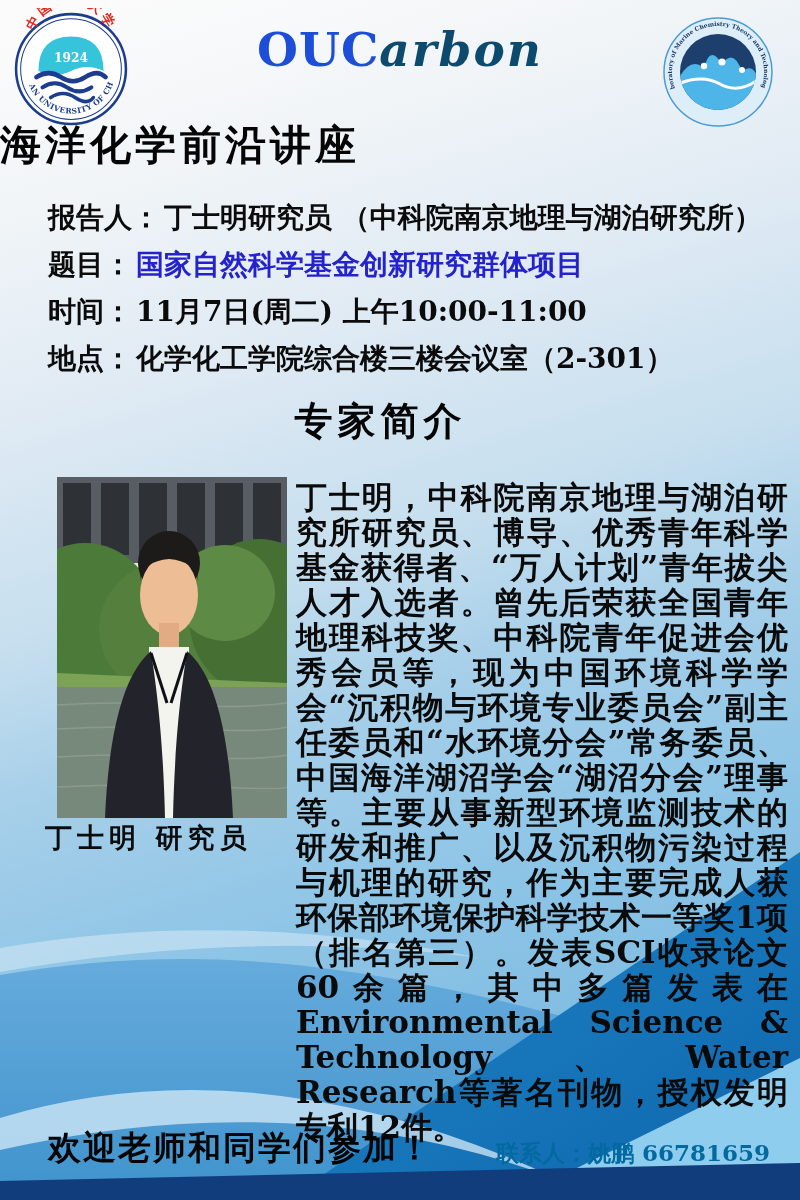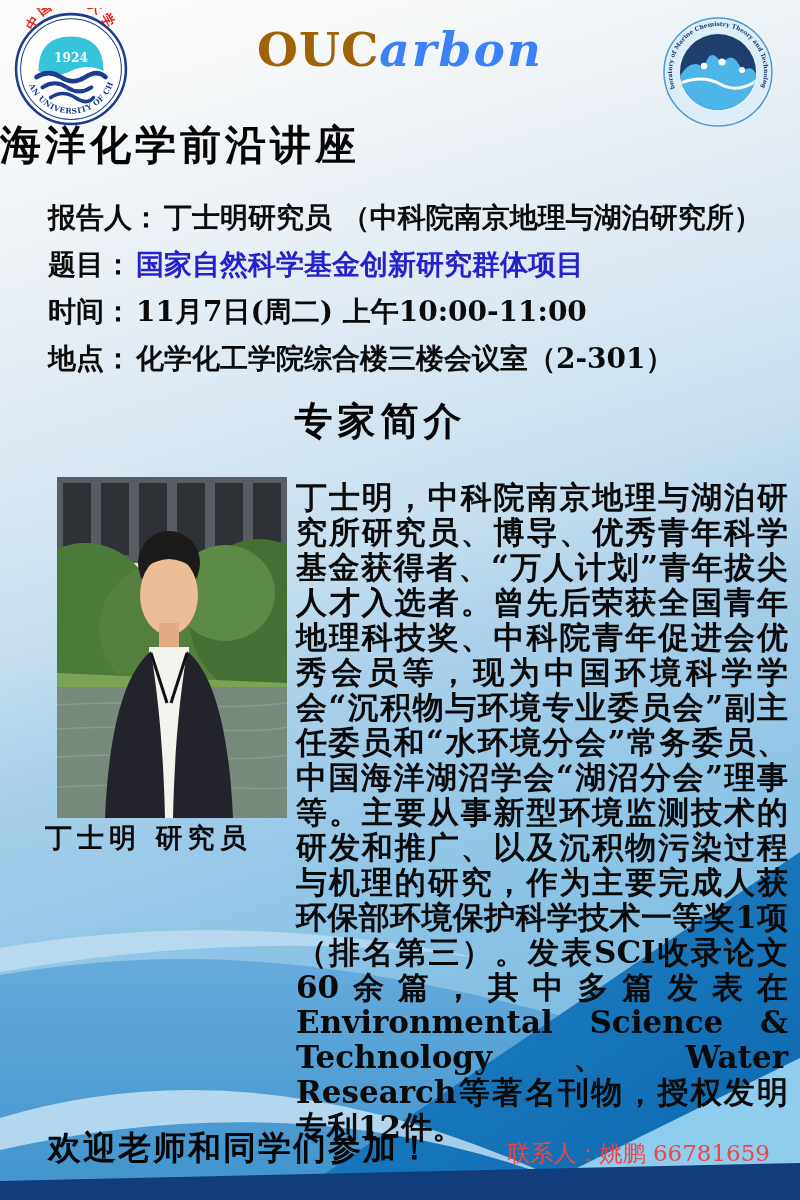--- a/index.html
+++ b/index.html
@@ -8,21 +8,21 @@
     font-family:"DejaVu Serif","Liberation Serif",serif;
     color:#0b0b0b;background:#fff;
   }
   .bg{position:absolute;left:0;top:0;width:800px;height:1200px;z-index:0;}
   .layer{position:absolute;z-index:2;}
 
   
   .logo-left{left:12px;top:8px;width:118px;height:118px;}
   .logo-right{left:662px;top:16px;width:112px;height:112px;}
   .brand{left:0;top:24px;width:800px;text-align:center;font-size:47px;line-height:52px;}
-  .brand .prefix{font-weight:bold;letter-spacing:1px;color:#a16207;}
+  .brand .prefix{font-weight:bold;letter-spacing:1px;color:#1d4ed8;}
   .brand .suffix{font-style:italic;font-weight:bold;letter-spacing:2px;}
 
   .poster-title{left:0;top:118px;width:800px;text-align:left;
     font-size:41px;font-weight:bold;letter-spacing:4px;color:#050505;}
 
   
   .info{left:48px;top:194px;width:724px;font-size:28px;font-weight:bold;}
   .info-line{line-height:47px;white-space:nowrap;}
   .info .label{margin-right:4px;}
 
@@ -36,21 +36,21 @@
   .bio{left:296px;top:480px;width:492px;font-size:31px;line-height:35px;
     font-weight:600;text-align:justify;color:#0a0a0a;}
 
   
   .sponsors{left:45px;top:950px;width:748px;font-size:23px;line-height:32px;font-weight:500;color:#000;}
   .sponsors .sp-label{display:block;}
   .sponsors .sp-item{display:block;}
 
   
   .welcome{left:48px;top:1126px;font-size:33px;font-weight:bold;letter-spacing:2px;color:#050505;}
-  .contact{left:400px;top:1138px;width:370px;text-align:right;font-size:23px;font-weight:normal;color:#ef4444;}
+  .contact{left:400px;top:1138px;width:370px;text-align:right;font-size:23px;font-weight:bold;color:#0369a1;}
 </style>
 </head>
 <body>
 
 <div class="poster">
 
   <svg class="bg" viewBox="0 0 800 1200" preserveAspectRatio="none" aria-hidden="true">
     <defs>
       <linearGradient id="gBase" x1="0.15" y1="0" x2="0.35" y2="1">
         <stop offset="0" stop-color="#fbfbfb"></stop>
@@ -93,21 +93,21 @@
       <path d="M30,78 Q42,70 54,78 T78,78" stroke-width="4"></path>
       <path d="M38,88 Q50,80 62,88 T80,88" stroke-width="3.5"></path>
     </g>
     <path id="arcBotL" d="M16.7,75 A44,44 0 0 0 99.3,75" fill="none"></path>
     <text font-size="7.5" font-weight="bold" fill="#1c3d8f" letter-spacing="0.4">
       <textPath href="#arcBotL" startOffset="50%" text-anchor="middle">OCEAN UNIVERSITY OF CHINA</textPath>
     </text>
   </svg>
 
   <div class="layer brand">
-    <span class="prefix">OUC</span><span class="suffix" style="color: #3b82f6;">arbon</span>
+    <span class="prefix">OUC</span><span class="suffix" style="color: #0c4a6e;">arbon</span>
   </div>
 
   <svg class="layer logo-right" viewBox="0 0 112 112">
     <circle cx="56" cy="56" r="54" fill="#ddeef9" stroke="#4c9cd0" stroke-width="1.5"></circle>
     <path id="arcLab" d="M12.8,71.7 A46,46 0 1 1 99.2,71.7" fill="none"></path>
     <text font-size="6" font-weight="bold" fill="#1b3a66">
       <textPath href="#arcLab" startOffset="50%" text-anchor="middle">Key Laboratory of Marine Chemistry Theory and Technology, MOE</textPath>
     </text>
     <circle cx="56" cy="56" r="38" fill="#1c3f6e"></circle>
     <g>

